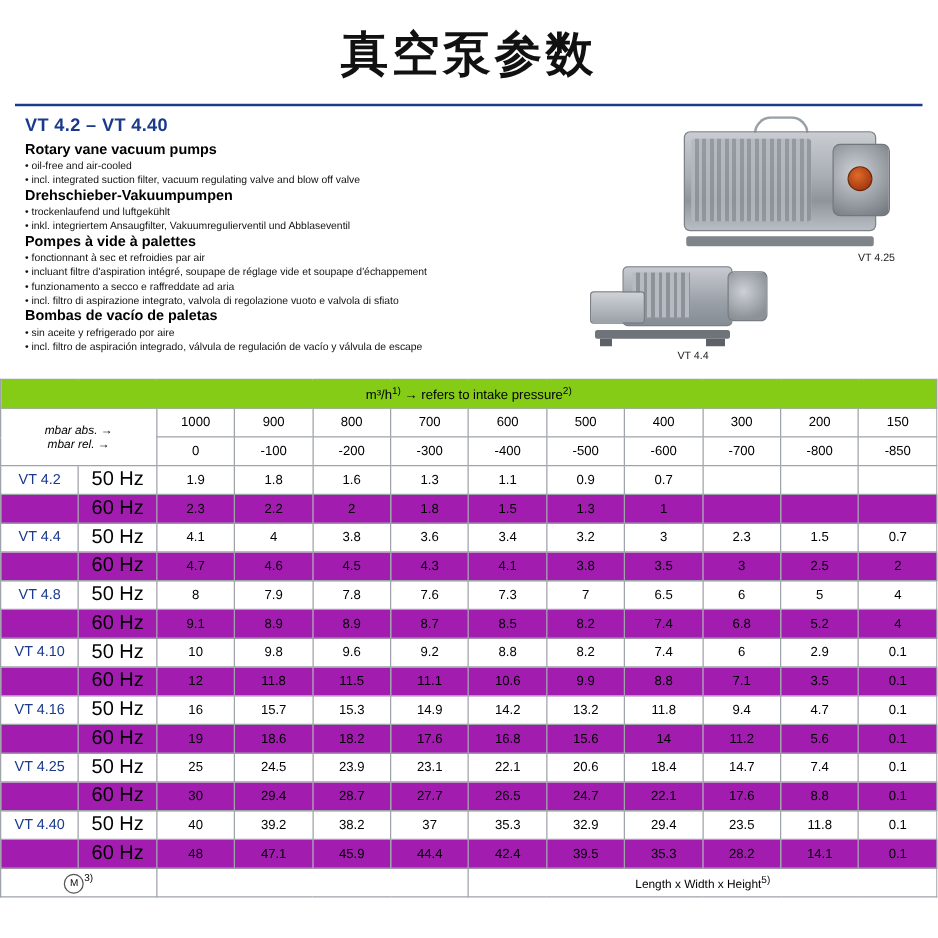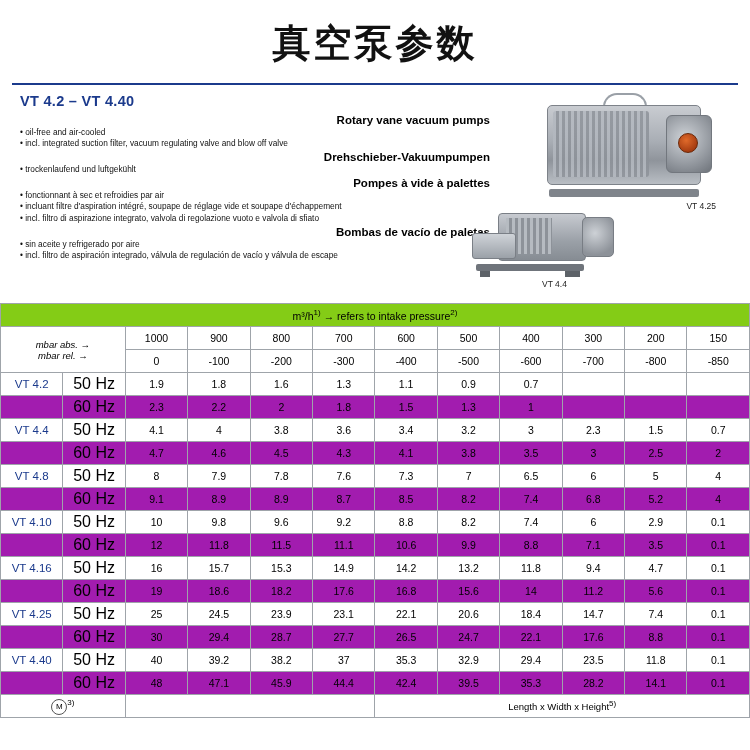--- a/index.html
+++ b/index.html
@@ -52,21 +52,20 @@
     letter-spacing: .3px;
     margin-bottom: 4px;
   }
   .lang-block {
     margin-bottom: 1px;
   }
   .lang-title {
     font-size: 11.5px;
     font-weight: bold;
     line-height: 1.25;
-    text-align: right;
   }
   .lang-line {
     font-size: 8.3px;
     line-height: 1.3;
     color: #111;
   }
   .texts {
     width: 470px;
   }
   
@@ -305,27 +304,29 @@
 
     <div class="texts">
       <div class="lang-block">
         <div class="lang-title">Rotary vane vacuum pumps</div>
         <div class="lang-line">• oil-free and air-cooled</div>
         <div class="lang-line">• incl. integrated suction filter, vacuum regulating valve and blow off valve</div>
       </div>
       <div class="lang-block">
         <div class="lang-title">Drehschieber-Vakuumpumpen</div>
         <div class="lang-line">• trockenlaufend und luftgekühlt</div>
+        <div class="lang-line">• inkl. integriertem Ansaugfilter, Vakuumregulierventil und Abblaseventil</div>
       </div>
       <div class="lang-block">
         <div class="lang-title">Pompes à vide à palettes</div>
         <div class="lang-line">• fonctionnant à sec et refroidies par air</div>
         <div class="lang-line">• incluant filtre d'aspiration intégré, soupape de réglage vide et soupape d'échappement</div>
       </div>
       <div class="lang-block">
+        <div class="lang-line">• funzionamento a secco e raffreddate ad aria</div>
         <div class="lang-line">• incl. filtro di aspirazione integrato, valvola di regolazione vuoto e valvola di sfiato</div>
       </div>
       <div class="lang-block">
         <div class="lang-title">Bombas de vacío de paletas</div>
         <div class="lang-line">• sin aceite y refrigerado por aire</div>
         <div class="lang-line">• incl. filtro de aspiración integrado, válvula de regulación de vacío y válvula de escape</div>
       </div>
     </div>
 
     <div class="photos">

